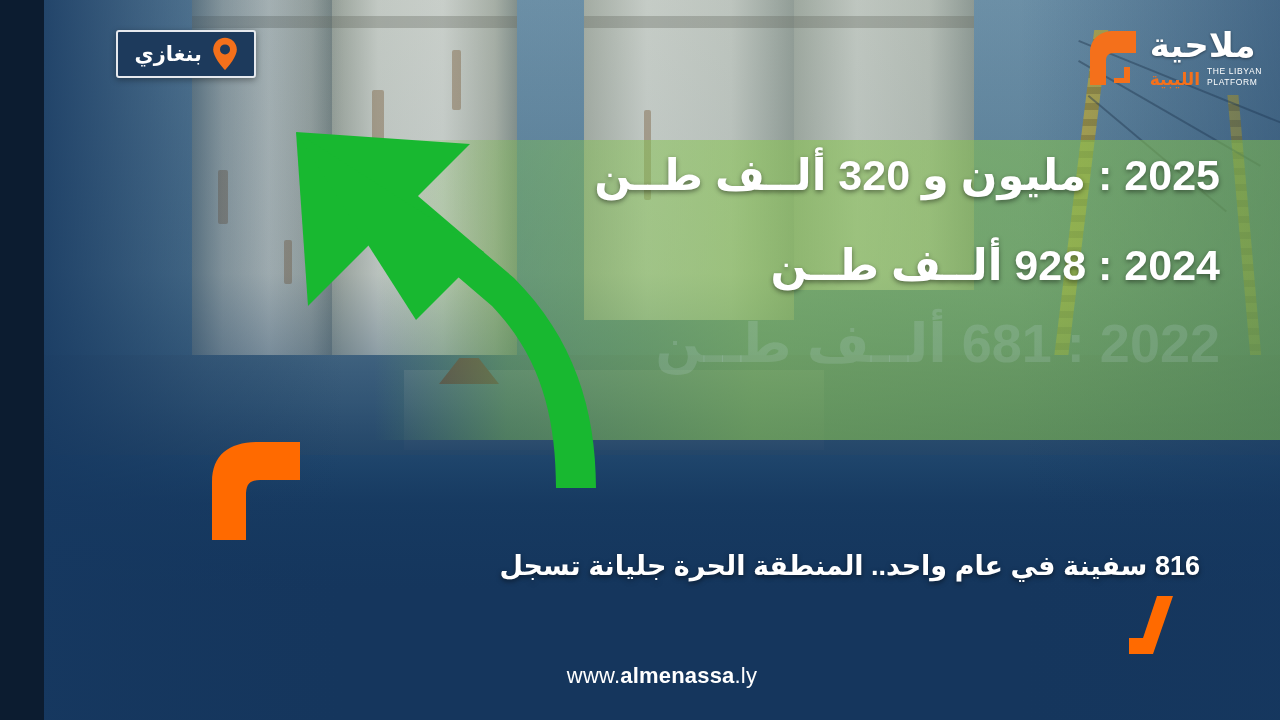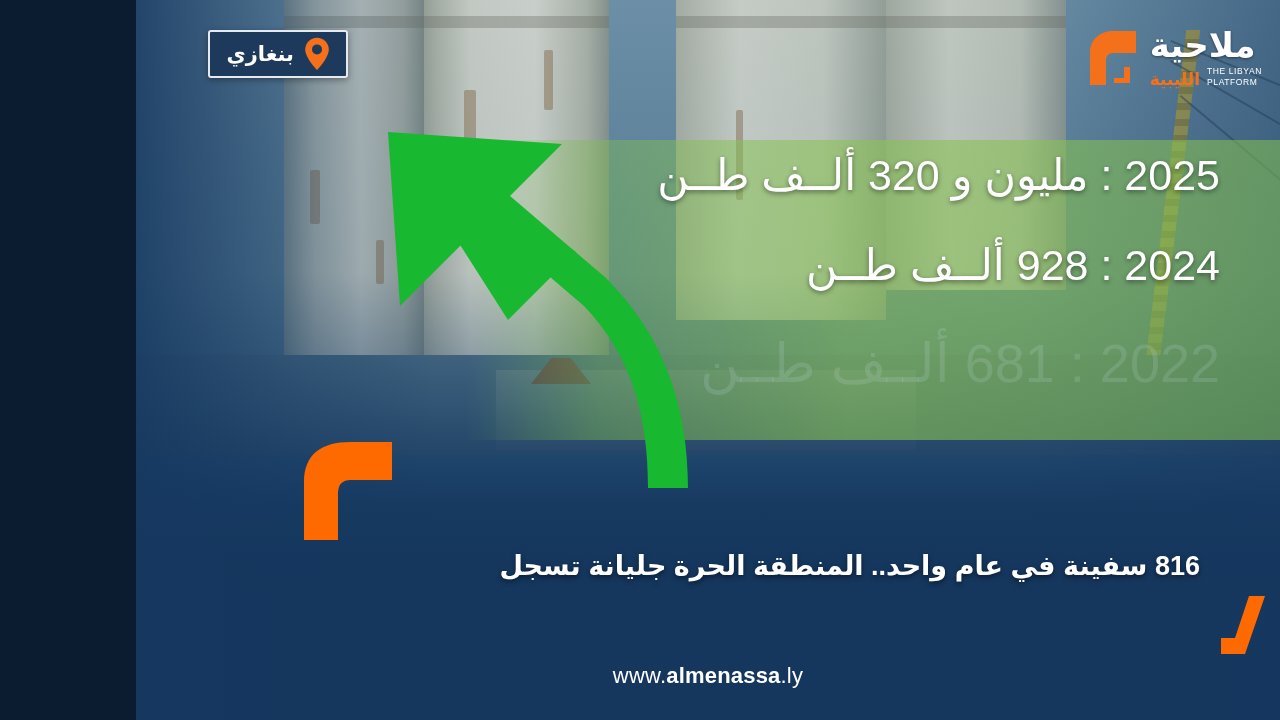--- a/index.html
+++ b/index.html
@@ -1,19 +1,19 @@
 <!DOCTYPE html>
 <html lang="ar" dir="rtl"><head>
 <meta charset="utf-8">
 <title>Almenassa Infographic</title>
 <style>
   html,body{margin:0;padding:0;background:#0c1c30;}
   *{box-sizing:border-box;}
   .stage{
-    position:relative;width:1144px;height:720px;overflow:hidden;
+    position:relative;width:1236px;height:720px;overflow:hidden;
     font-family:"Liberation Sans","DejaVu Sans",sans-serif;
     background:#701a75;
   }
 
   
   .photo{position:absolute;inset:0;overflow:hidden;}
   .sky{
     position:absolute;left:0;top:0;width:100%;height:62%;
     background:linear-gradient(180deg,#7fa2b5 0%,#6e93a8 45%,#5d8399 100%);
   }
@@ -92,26 +92,26 @@
   .brand-ar{color:#ffffff;font-size:34px;font-weight:bold;letter-spacing:-1px;
      text-shadow:0 1px 3px rgba(0,0,0,.45);}
   .brand-sub{display:flex;align-items:flex-end;gap:7px;margin-top:4px;}
   .brand-ar2{color:#f4701b;font-size:17px;font-weight:bold;}
   .brand-en{color:#ffffff;font-size:8.5px;line-height:1.25;letter-spacing:.6px;text-align:left;direction:ltr;}
   .mark{position:relative;width:64px;height:62px;flex:0 0 auto;}
 
   
   .stats{position:absolute;right:60px;top:150px;width:760px;text-align:right;}
   .stat-row{
-    color:#ffffff;font-size:43px;font-weight:normal;
+    color:#ffffff;font-size:43px;font-weight:bold;
     letter-spacing:.5px;white-space:nowrap;
     text-shadow:0 2px 5px rgba(0,0,0,.45);
     margin-bottom:40px;
   }
-  .stat-row.r2{margin-bottom:42px;}
+  .stat-row.r2{margin-bottom:22px;}
   .stat-row.faded{color:rgba(205,222,238,.16);text-shadow:none;font-size:54px;}
 
   
   .headline{
     position:absolute;right:80px;top:498px;width:830px;
     text-align:right;color:#ffffff;font-size:27px;font-weight:bold;
     line-height:1.55;letter-spacing:.2px;
     text-shadow:0 2px 5px rgba(0,0,0,.5);
     margin-top:48px;
   }

